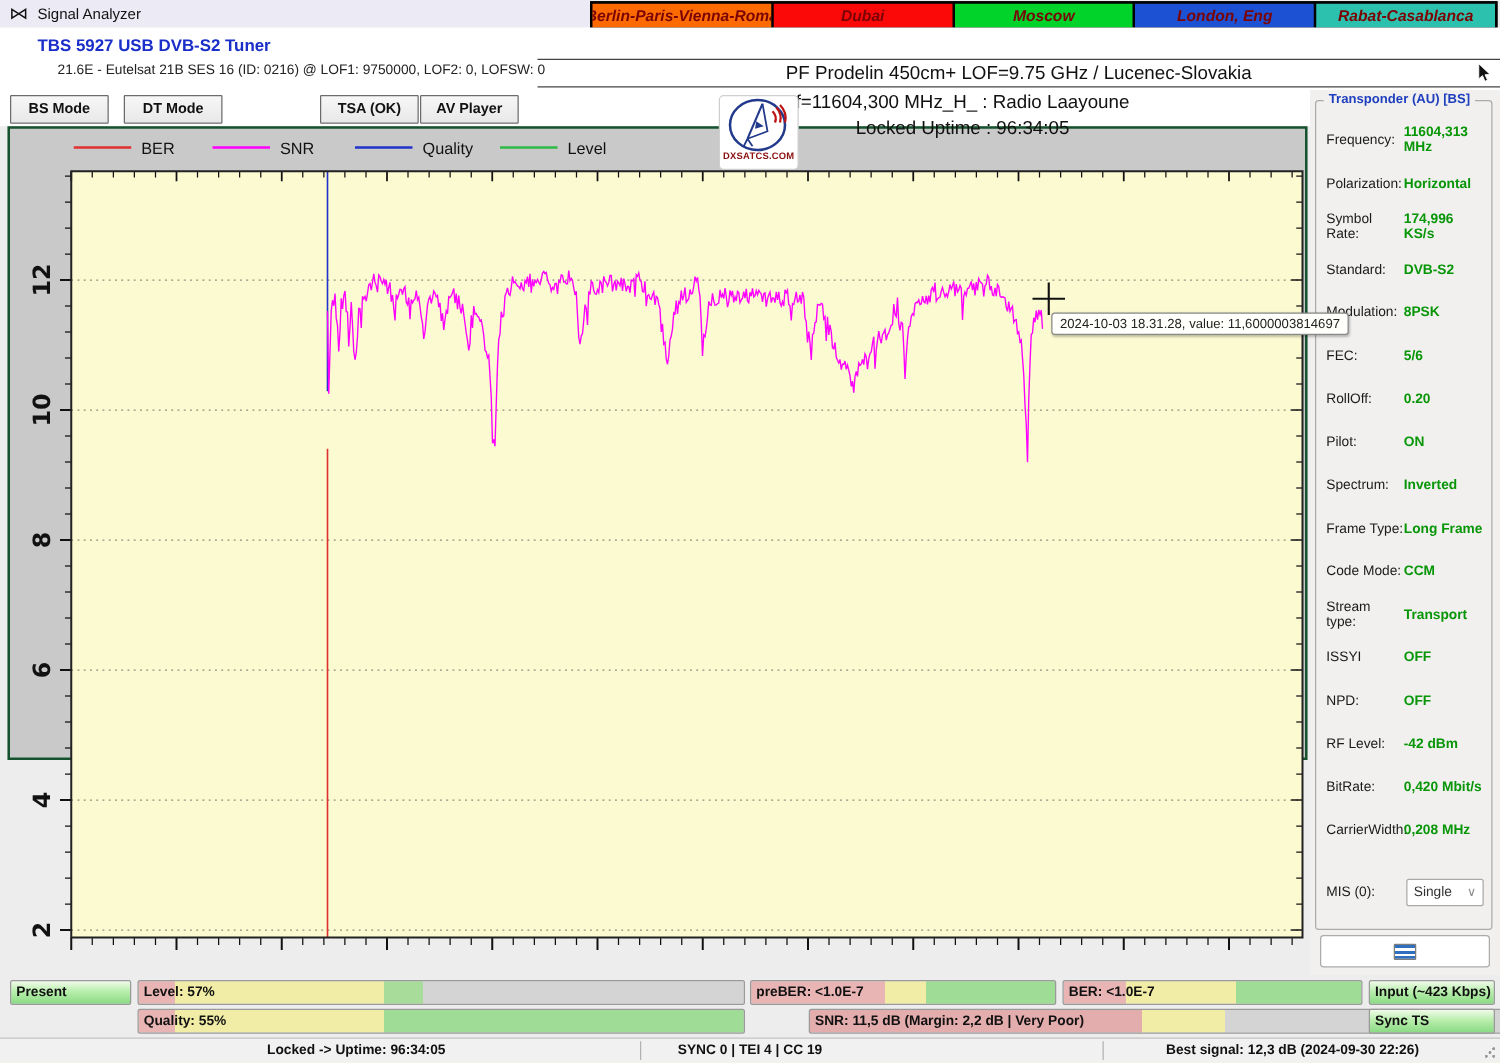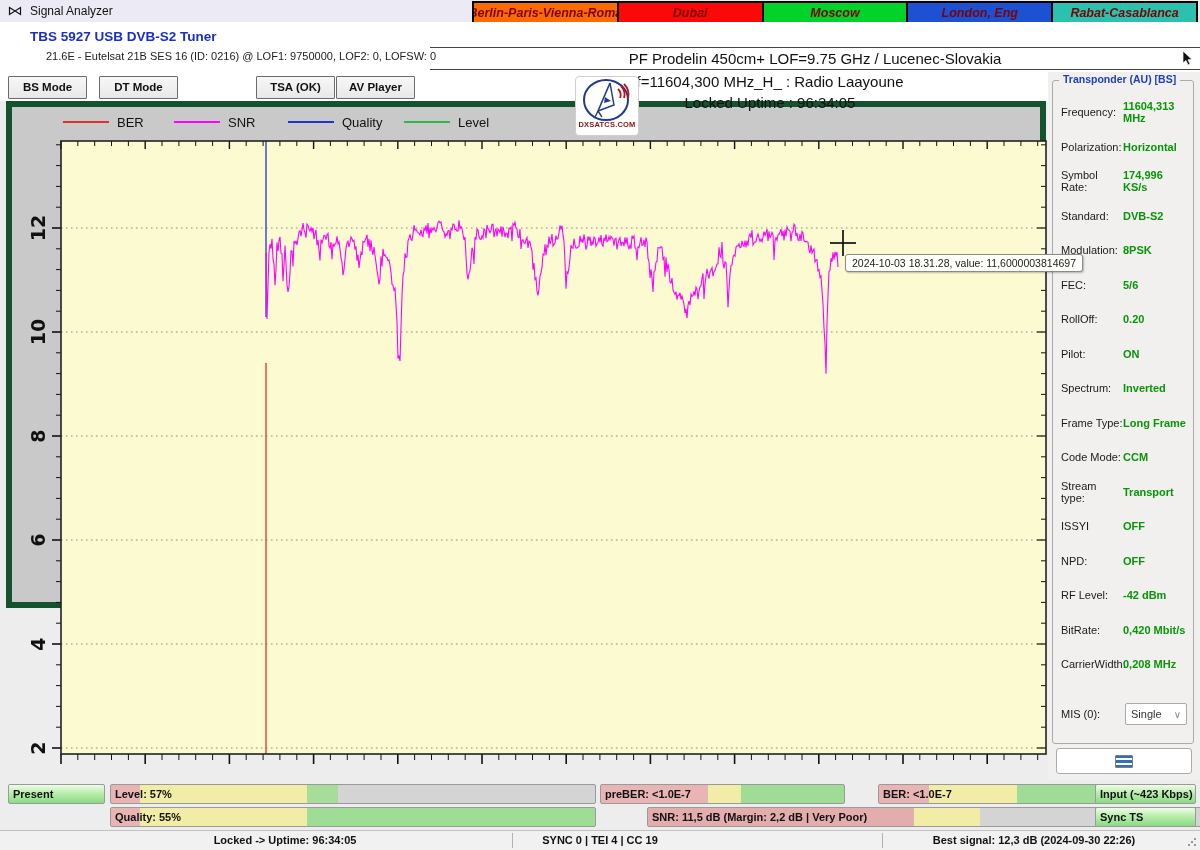--- a/index.html
+++ b/index.html
@@ -27,21 +27,21 @@
   .freq-line{position:absolute;left:470px;top:51px;width:600px;text-align:center;font-size:15px;color:#111;}
   .cursor-arrow{position:absolute;left:1182px;top:28px;}
   
   .tab{position:absolute;top:76px;height:23px;width:79px;background:linear-gradient(#f7f7f7,#e8e8e8);border:1px solid #6b6b6b;box-sizing:border-box;font-size:11.5px;font-weight:bold;color:#111;text-align:center;line-height:21px;border-radius:1px;cursor:default;}
   .tab.active{background:#ffffff;border:1px solid #2b2b2b;box-shadow:0 0 0 1px #9b9b9b inset;}
   
   .uptime-line{position:absolute;left:570px;top:94px;width:400px;text-align:center;font-size:15px;color:#111;z-index:7;}
   .logo{position:absolute;left:575px;top:76px;width:62px;height:58px;background:#ffffff;border:1px solid #cfcfcf;border-radius:4px;z-index:6;display:flex;flex-direction:column;align-items:center;justify-content:flex-start;}
   .logotext{font-size:7.5px;font-weight:bold;color:#8b1010;letter-spacing:0.2px;margin-top:-3px;}
   
-  .chart{position:absolute;left:6px;top:101px;width:1040px;height:507px;background:#c9c9c9;border:6px solid #14532d;box-sizing:border-box;}
+  .chart{position:absolute;left:6px;top:101px;width:1040px;height:507px;background:#c9c9c9;border:2px solid #14532d;box-sizing:border-box;}
   .legenditem{position:absolute;top:7px;height:16px;display:flex;align-items:center;gap:8px;z-index:2;}
   .lline{width:46px;height:2.5px;display:inline-block;}
   .llabel{font-size:13px;color:#111;}
   #plot{position:absolute;left:0;top:0;}
   .tooltip{position:absolute;left:833px;top:147px;background:#fffffb;border:1px solid #8a8a8a;border-radius:3px;padding:2px 6px;font-size:10.5px;color:#222;white-space:nowrap;box-shadow:1px 1px 2px rgba(0,0,0,.25);z-index:5;}
   
   .rpanel{position:absolute;left:1048px;top:72px;width:152px;height:708px;background:#f1f0ee;}
   .groupbox{position:absolute;left:4px;top:8px;width:142px;height:664px;border:1px solid #ababab;border-radius:3px;box-sizing:border-box;}
   .gtitle{position:absolute;top:-8px;left:6px;background:#f1f0ee;padding:0 4px;font-size:10.5px;font-weight:bold;color:#1f3fbf;}
   #trows{position:absolute;left:8px;top:14px;right:4px;}
@@ -462,21 +462,21 @@
     </div>
     <div class="pbutton">
       <span class="disk-icon"></span>
     </div>
   </div>
 
   <div id="bars">
       <div class="bar green" style="left: 8px; top: 784px; width: 97px;">Present</div>
       <div class="bar" style="left: 110px; top: 784px; width: 486px; background: linear-gradient(90deg, rgb(232, 180, 180) 0%, rgb(232, 180, 180) 6%, rgb(241, 237, 166) 6%, rgb(241, 237, 166) 40.5%, rgb(167, 220, 155) 40.5%, rgb(167, 220, 155) 47%, rgb(212, 212, 212) 47%, rgb(212, 212, 212) 100%);">Level: 57%</div>
       <div class="bar" style="left: 600px; top: 784px; width: 245px; background: linear-gradient(90deg, rgb(232, 180, 180) 0%, rgb(232, 180, 180) 44%, rgb(241, 237, 166) 44%, rgb(241, 237, 166) 57.5%, rgb(159, 220, 149) 57.5%, rgb(159, 220, 149) 100%);">preBER: &lt;1.0E-7</div>
-      <div class="bar" style="left: 850px; top: 784px; width: 240px; background: linear-gradient(90deg, rgb(232, 180, 180) 0%, rgb(232, 180, 180) 21%, rgb(241, 237, 166) 21%, rgb(241, 237, 166) 58%, rgb(159, 220, 149) 58%, rgb(159, 220, 149) 100%); margin-left: 28px;">BER: &lt;1.0E-7</div>
+      <div class="bar" style="left: 850px; top: 784px; width: 240px; background: linear-gradient(90deg, rgb(232, 180, 180) 0%, rgb(232, 180, 180) 21%, rgb(241, 237, 166) 21%, rgb(241, 237, 166) 58%, rgb(159, 220, 149) 58%, rgb(159, 220, 149) 100%);">BER: &lt;1.0E-7</div>
       <div class="bar green" style="left: 1095px; top: 784px; width: 101px;">Input (~423 Kbps)</div>
       <div class="bar green" style="left: 8px; top: 852px; width: 97px;">Lock</div>
       <div class="bar" style="left: 110px; top: 807px; width: 486px; background: linear-gradient(90deg, rgb(232, 180, 180) 0%, rgb(232, 180, 180) 6%, rgb(241, 237, 166) 6%, rgb(241, 237, 166) 40.5%, rgb(159, 220, 149) 40.5%, rgb(159, 220, 149) 100%);">Quality: 55%</div>
       <div class="bar" style="left: 600px; top: 807px; width: 574px; background: linear-gradient(90deg, rgb(228, 173, 173) 0%, rgb(228, 173, 173) 46.5%, rgb(241, 237, 166) 46.5%, rgb(241, 237, 166) 58%, rgb(212, 212, 212) 58%, rgb(212, 212, 212) 100%); margin-left: 47px;">SNR: 11,5 dB (Margin: 2,2 dB | Very Poor)</div>
       <div class="bar green" style="left: 1095px; top: 807px; width: 101px;">Sync TS</div>
     </div>
 
   <div class="statusbar" id="statusbar">
       <span class="sbitem" style="left: 85px; width: 400px;">Locked -&gt; Uptime: 96:34:05</span>
       <span class="sbitem" style="left: 490px; width: 220px;">SYNC 0 | TEI 4 | CC 19</span>

